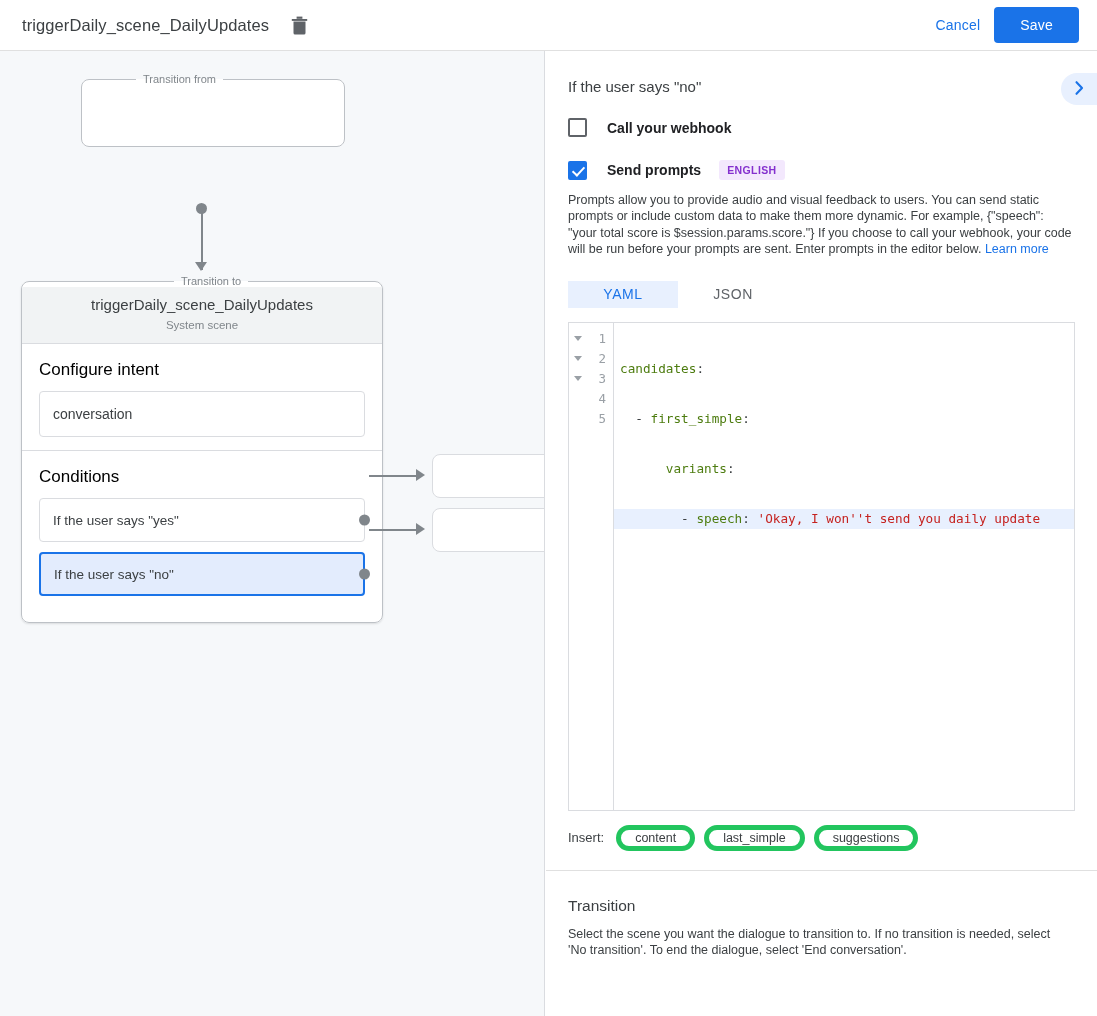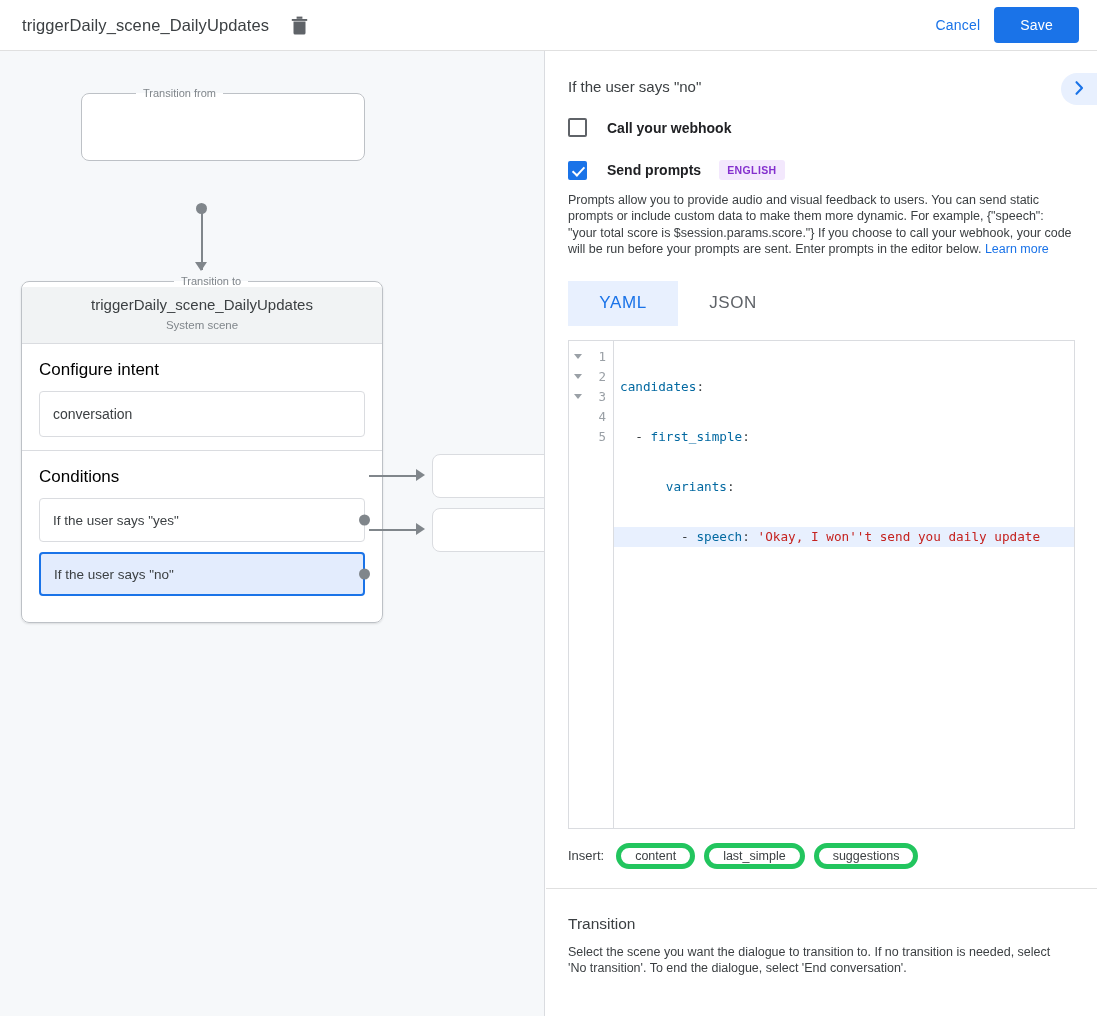--- a/index.html
+++ b/index.html
@@ -84,22 +84,22 @@
   }
   fieldset.node-group > legend {
     font-size: 11px;
     color: #80868b;
     padding: 0 7px;
     margin-left: 54px;
   }
 
   
   #node-from {
-    left: 81px; top: 36px;
-    width: 284px; height: 74px;
+    left: 81px; top: 22px;
+    width: 264px; height: 74px;
   }
   #node-from .node-body {
     padding-top: 8px;
     text-align: center;
   }
   .node-title {
     font-size: 15px;
     color: #3c4043;
     line-height: 20px;
   }
@@ -295,23 +295,23 @@
     max-width: 508px;
   }
   .link { color: #1a73e8; text-decoration: none; cursor: pointer; }
 
   
   .tabs {
     display: flex;
     margin-top: 23px;
   }
   .tab {
-    width: 110px; height: 45px;
+    width: 110px; height: 27px;
     display: flex; align-items: center; justify-content: center;
-    font-size: 17px;
+    font-size: 14px;
     font-weight: 500;
     letter-spacing: .6px;
     color: #5f6368;
     cursor: pointer;
     background: transparent;
     border: none;
   }
   .tab.active {
     background: #e8f0fe;
     color: #1a73e8;
@@ -363,21 +363,21 @@
     font-size: 12.7px;
     white-space: pre;
     position: relative;
   }
   .code-line {
     height: 20px;
     line-height: 20px;
     padding-left: 6px;
   }
   .code-line.hl { background: #e8f0fe; }
-  .tok-key { color: #0369a1; }
+  .tok-key { color: #4d7c0f; }
   .tok-str { color: #c5221f; }
   .tok-punct { color: #3c4043; }
 
   
   .insert-row {
     display: flex; align-items: center;
     margin-top: 14px;
   }
   .insert-label {
     font-size: 13px;

